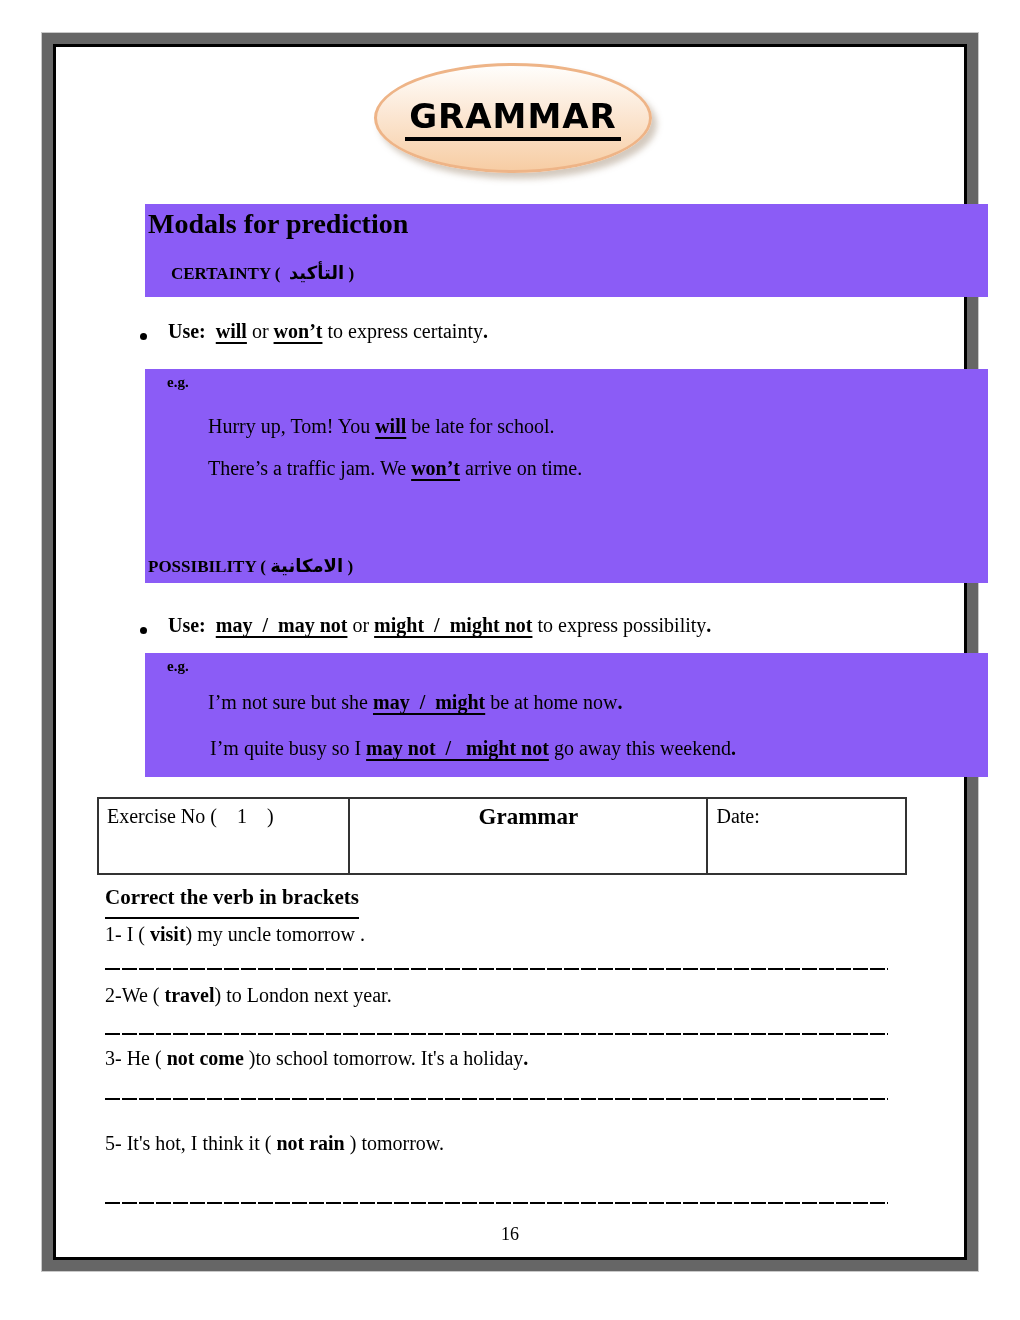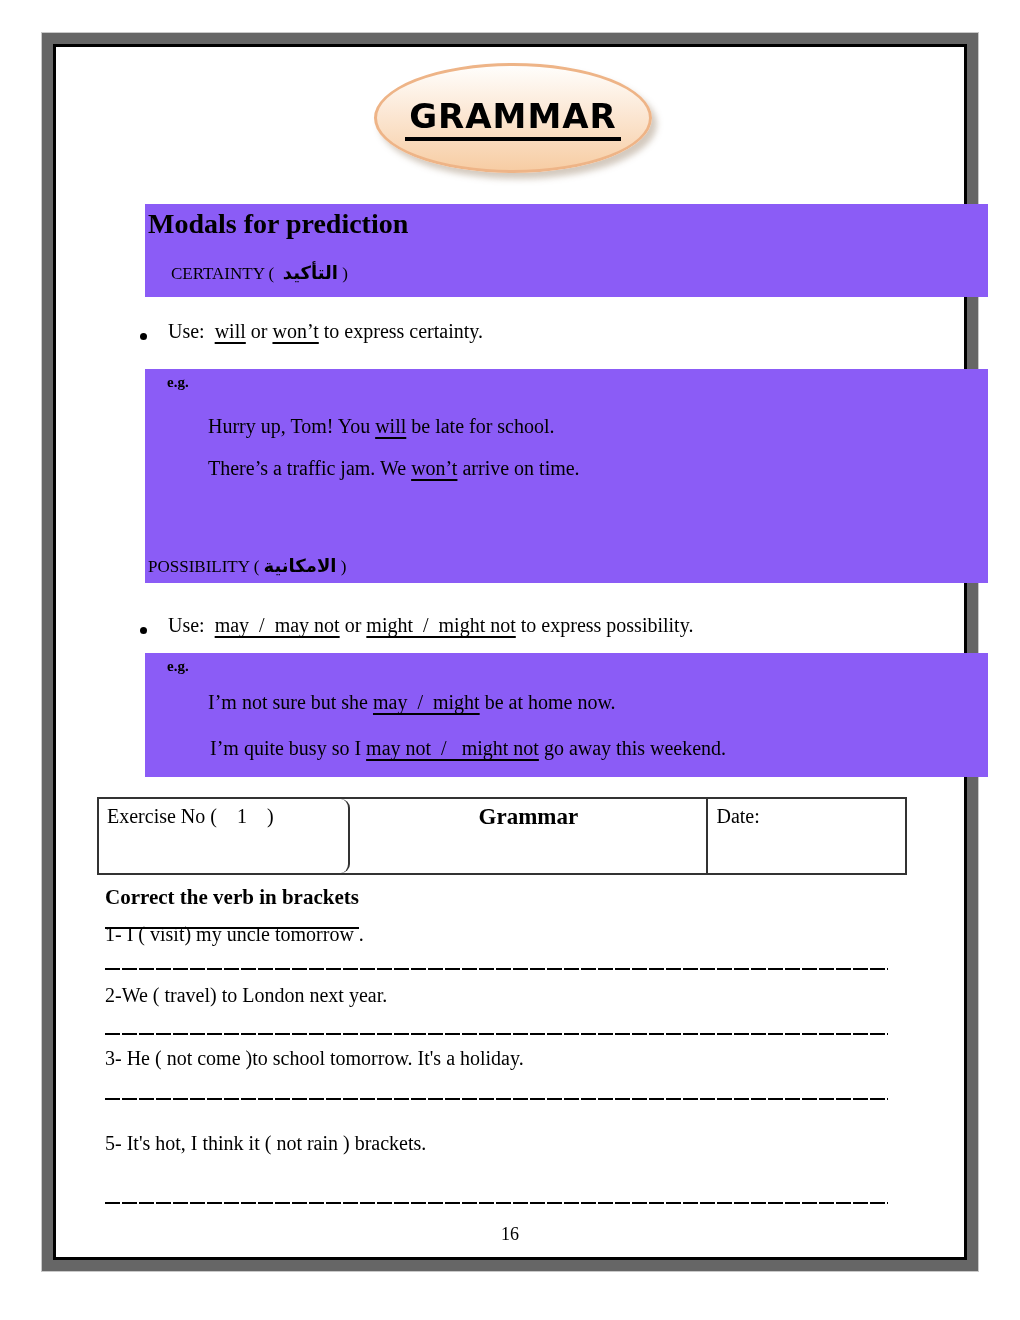--- a/index.html
+++ b/index.html
@@ -53,39 +53,39 @@
     margin-top:10px; margin-right:21px; flex:0 0 auto;
   }
   .use-line { font-size:20px; }
 
   .eg-label { position:absolute; left:22px; top:5px; font-size:15px; font-weight:bold;text-align:right; }
   .example { position:absolute; left:63px; font-size:20px; }
   .ex-a1 { top:46px; } .ex-a2 { top:88px; }
   .ex-c1 { top:38px; } .ex-c2 { left:65px; top:84px; }
 
   .rich { white-space:pre-wrap; }
-  .b { font-weight:normal; }
+  .b { font-weight:bold; }
   .u { text-decoration:underline; text-decoration-thickness:2px; text-underline-offset:4px; }
   .ar { font-family:"DejaVu Sans", sans-serif; font-weight:bold; font-size:18px; }
 
   
   .ex-table {
     position:absolute; left:41px; top:750px; width:810px; height:78px;
     border:2px solid #333; display:flex;
   }
   .ex-cell { border-right:2px solid #333; font-size:20px; padding:6px 8px; }
   .ex-cell:last-child { border-right:none; }
-  .cell-no { width:252px; white-space:pre;border-radius:9px; }
+  .cell-no { width:252px; white-space:pre; }
   .cell-title { width:359px; text-align:center; font-weight:bold; font-size:23px; padding-top:5px; }
   .cell-date { width:197px; }
 
   .instruction {
     position:absolute; left:49px; top:838px;
     font-size:21px; font-weight:bold;
-    border-bottom:2px solid #000; padding-bottom:17px;
+    border-bottom:2px solid #000; padding-bottom:7px;
   }
   .question { position:absolute; left:49px; font-size:20px; }
   .q1 { top:876px; } .q2 { top:937px; } .q3 { top:1000px; } .q5 { top:1085px; }
 
   .answer-line {
     position:absolute; left:49px; width:783px; height:2px;
     background:repeating-linear-gradient(90deg,#000 0 15px,transparent 15px 17px);
   }
   .l1 { top:921px; } .l2 { top:986px; } .l3 { top:1051px; } .l4 { top:1155px; }
 
@@ -140,20 +140,20 @@
 
       <div class="question q1 rich"><span>1- I ( </span><span class="b">visit</span><span>) my uncle tomorrow .</span></div>
       <div class="answer-line l1"></div>
 
       <div class="question q2 rich"><span>2-We ( </span><span class="b">travel</span><span>) to London next year.</span></div>
       <div class="answer-line l2"></div>
 
       <div class="question q3 rich"><span>3- He ( </span><span class="b">not come</span><span> )to school tomorrow. It's a holiday</span><span class="b">.</span></div>
       <div class="answer-line l3"></div>
 
-      <div class="question q5 rich"><span>5- It's hot, I think it ( </span><span class="b">not rain</span><span> ) brackets.</span></div>
+      <div class="question q5 rich"><span>5- It's hot, I think it ( </span><span class="b">not rain</span><span> ) tomorrow.</span></div>
       <div class="answer-line l4"></div>
 
       <div class="page-number">16</div>
 
     </div>
   </div>
 </div>
 
 </body></html>

